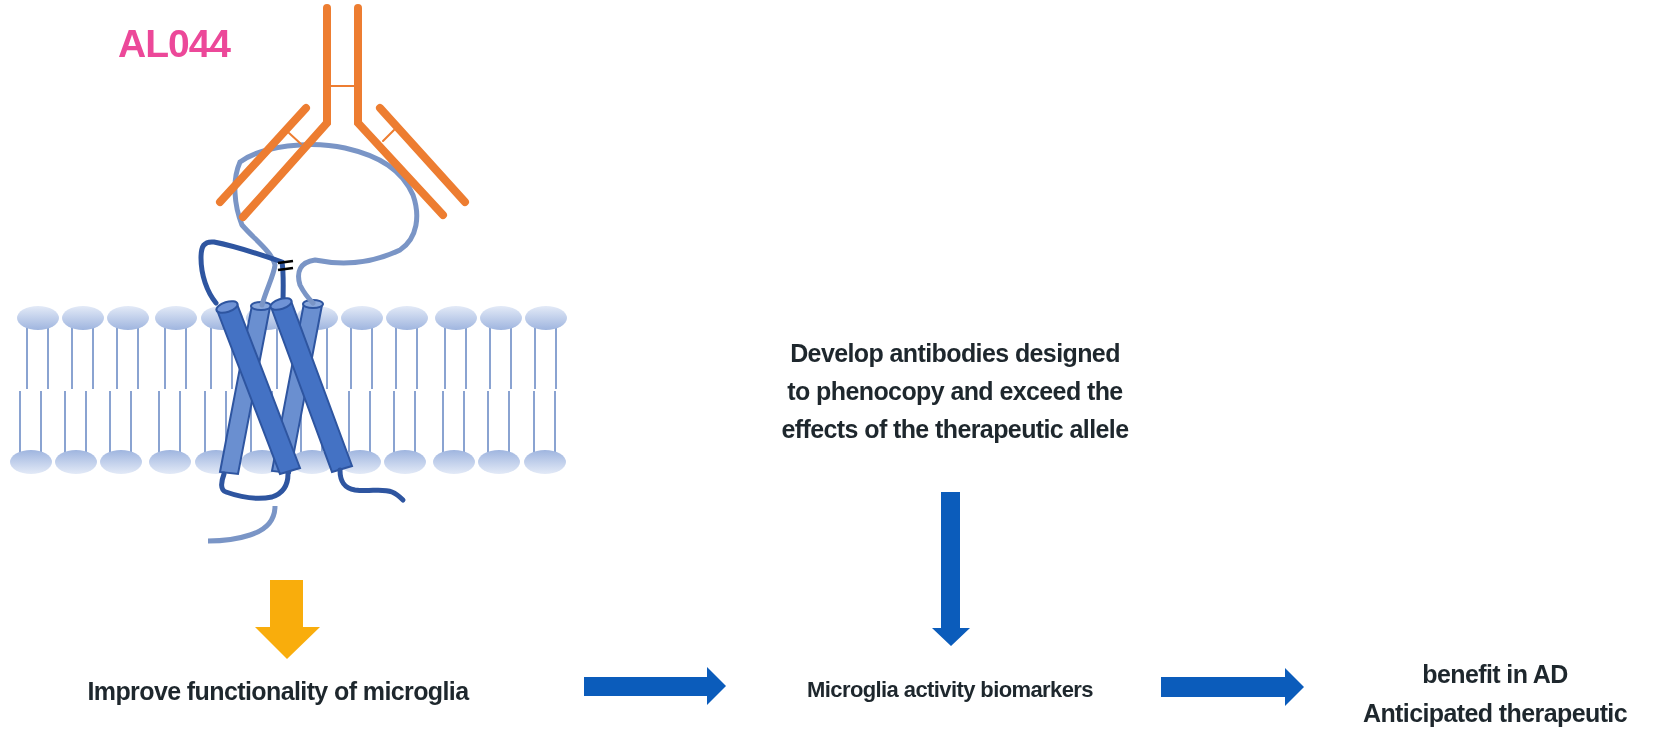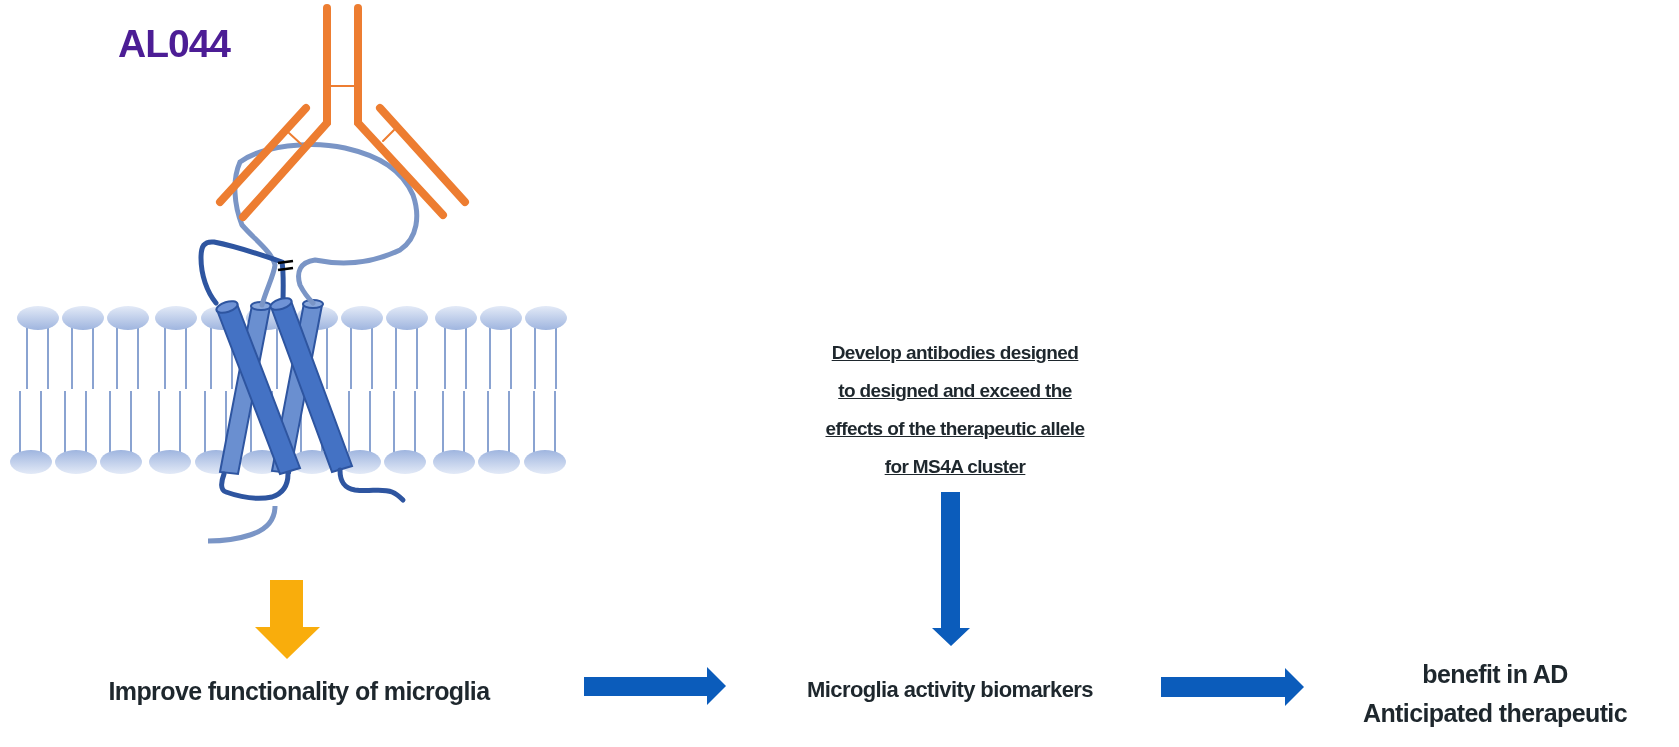--- a/index.html
+++ b/index.html
@@ -1,22 +1,22 @@
 <!DOCTYPE html>
 <html><head>
 <meta charset="utf-8">
 <style>
   html, body { margin: 0; padding: 0; background: #ffffff; }
   body { width: 1679px; height: 747px; position: relative; overflow: hidden; }
   #canvas { position: absolute; left: 0; top: 0; width: 1679px; height: 747px; }
   .lbl { position: absolute; font-family: "Liberation Sans", sans-serif; font-weight: bold; color: #1e272d; text-align: center; white-space: nowrap; }
-  #title { left: 118px; top: 22px; font-size: 39px; color: #4c1d95; text-align: left; letter-spacing: -1px; }
-  #lbl-improve { left: 49px; width: 500px; top: 677px; font-size: 25px; letter-spacing: -0.6px; }
+  #title { left: 118px; top: 22px; font-size: 39px; color: #ec4899; text-align: left; letter-spacing: -1px; }
+  #lbl-improve { left: 28px; width: 500px; top: 677px; font-size: 25px; letter-spacing: -0.6px; }
   #lbl-biomarkers { left: 740px; width: 420px; top: 677px; font-size: 22px; letter-spacing: -0.6px; }
-  #lbl-develop { left: 730px; width: 450px; top: 334px; font-size: 19px; line-height: 38px; letter-spacing: -0.6px; white-space: normal; text-decoration: underline; }
+  #lbl-develop { left: 730px; width: 450px; top: 334px; font-size: 25px; line-height: 38px; letter-spacing: -0.6px; white-space: normal; }
   #lbl-develop span { display: block; }
   #lbl-benefit { left: 1320px; width: 350px; top: 655px; font-size: 25px; line-height: 39px; letter-spacing: -0.6px; white-space: normal; }
   #lbl-benefit span { display: block; }
 </style>
 </head>
 <body>
 
 <svg id="canvas" viewBox="0 0 1679 747" xmlns="http://www.w3.org/2000/svg">
   <defs>
     <linearGradient id="headGrad" x1="0" y1="0" x2="0" y2="1">
@@ -174,23 +174,22 @@
 
   <path d="M941,492 L960,492 L960,628 L970,628 L951,646 L932,628 L941,628 Z" fill="#0b5cbb"></path>
   <path d="M584,677 L707,677 L707,667 L726,686 L707,705 L707,696 L584,696 Z" fill="#0b5cbb"></path>
   <path d="M1161,677 L1285,677 L1285,668 L1304,687 L1285,706 L1285,697 L1161,697 Z" fill="#0b5cbb"></path>
 </svg>
 
 <div id="title" class="lbl">AL044</div>
 
 <div id="lbl-develop" class="lbl">
   <span>Develop antibodies designed</span>
-  <span>to designed and exceed the</span>
+  <span>to phenocopy and exceed the</span>
   <span>effects of the therapeutic allele</span>
-  <span>for MS4A cluster</span>
 </div>
 
 <div id="lbl-improve" class="lbl">Improve functionality of microglia</div>
 <div id="lbl-biomarkers" class="lbl">Microglia activity biomarkers</div>
 
 <div id="lbl-benefit" class="lbl">
   <span>benefit in AD</span>
   <span>Anticipated therapeutic</span>
 </div>
 

